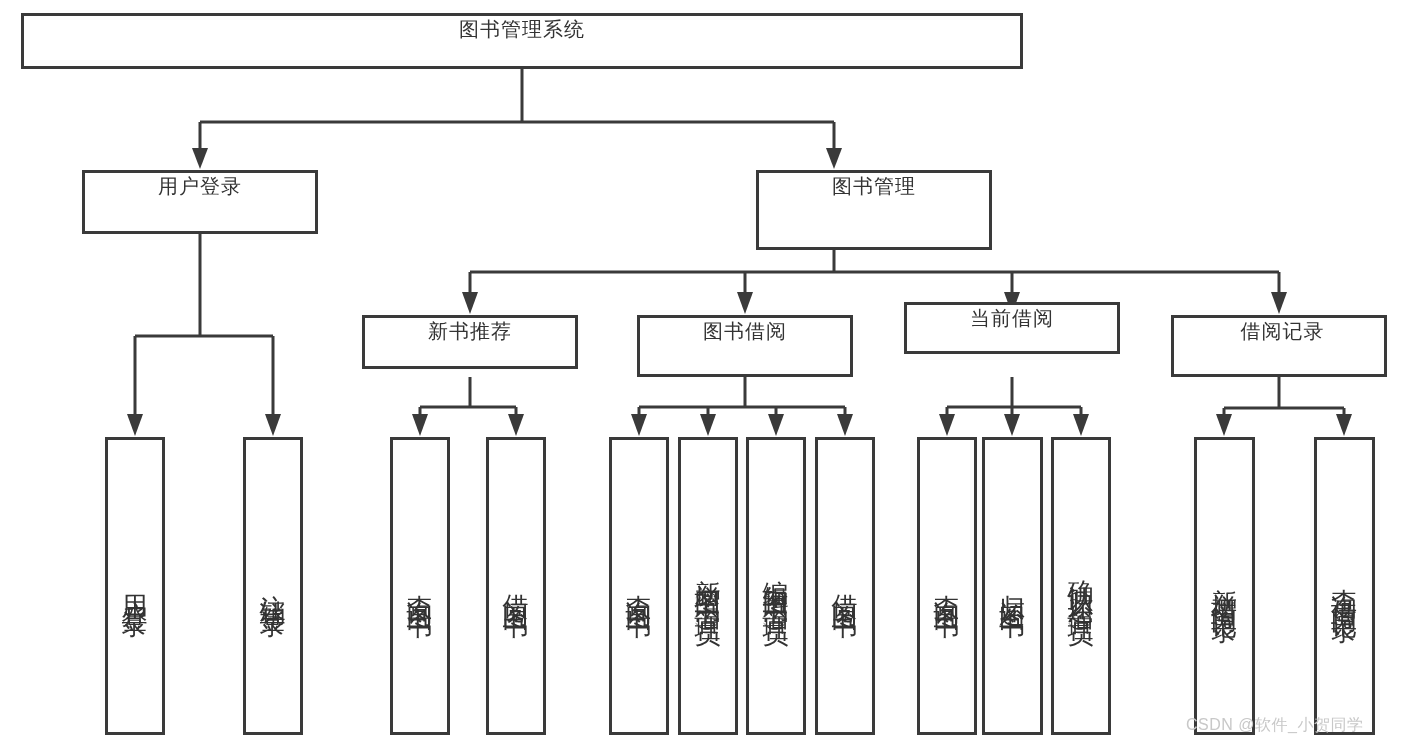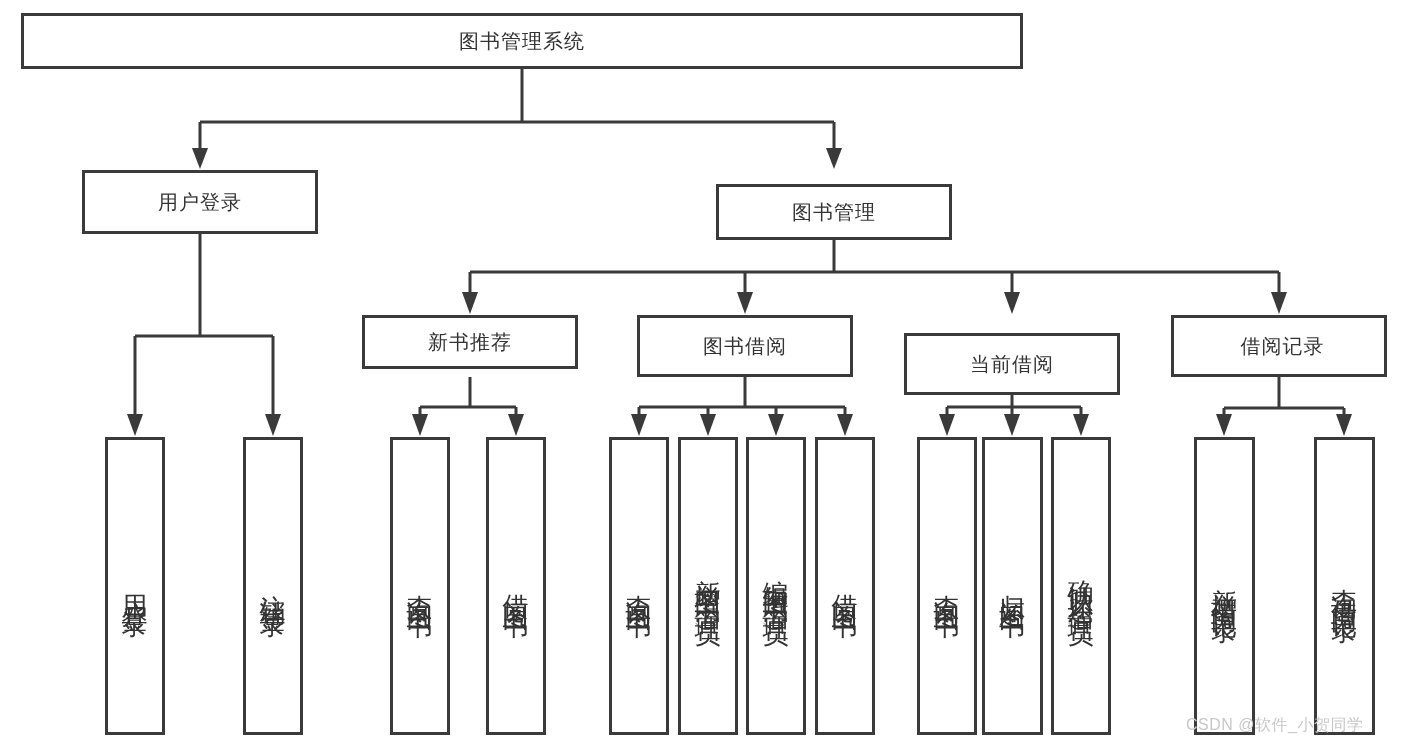--- a/index.html
+++ b/index.html
@@ -20,21 +20,20 @@
     left: 0;
     top: 0;
     pointer-events: none;
   }
   .hbox {
     position: absolute;
     box-sizing: border-box;
     background: #ffffff;
     border: 3px solid #3a3a3a;
     display: flex;
-    align-items: center;
     justify-content: center;
     font-size: 20px;
     letter-spacing: 1px;
     color: #333333;
     white-space: nowrap;
   }
   .leaf {
     position: absolute;
     top: 437px;
     height: 298px;
@@ -120,31 +119,31 @@
     </g>
   </svg>
 
   <div class="hbox" style="left:21px; top:13px; width:1002px; height:56px;">
     <span>图书管理系统</span>
   </div>
 
   <div class="hbox" style="left:82px; top:170px; width:236px; height:64px;">
     <span>用户登录</span>
   </div>
-  <div class="hbox" style="left:716px; top:170px; width:236px; height:56px;margin-top:14px;">
+  <div class="hbox" style="left:756px; top:170px; width:236px; height:80px;">
     <span>图书管理</span>
   </div>
 
   <div class="hbox" style="left:362px; top:315px; width:216px; height:54px;">
     <span>新书推荐</span>
   </div>
   <div class="hbox" style="left:637px; top:315px; width:216px; height:62px;">
     <span>图书借阅</span>
   </div>
-  <div class="hbox" style="left:904px; top:333px; width:216px; height:62px;font-family:Liberation Mono, monospace;">
+  <div class="hbox" style="left:904px; top:302px; width:216px; height:52px;font-family:Liberation Mono, monospace;">
     <span>当前借阅</span>
   </div>
   <div class="hbox" style="left:1171px; top:315px; width:216px; height:62px;padding-left:7px;">
     <span>借阅记录</span>
   </div>
 
   <div class="leaf" style="left:105px; width:60px;">
     <span class="vtext">用户登录</span>
   </div>
   <div class="leaf" style="left:243px; width:60px;">

